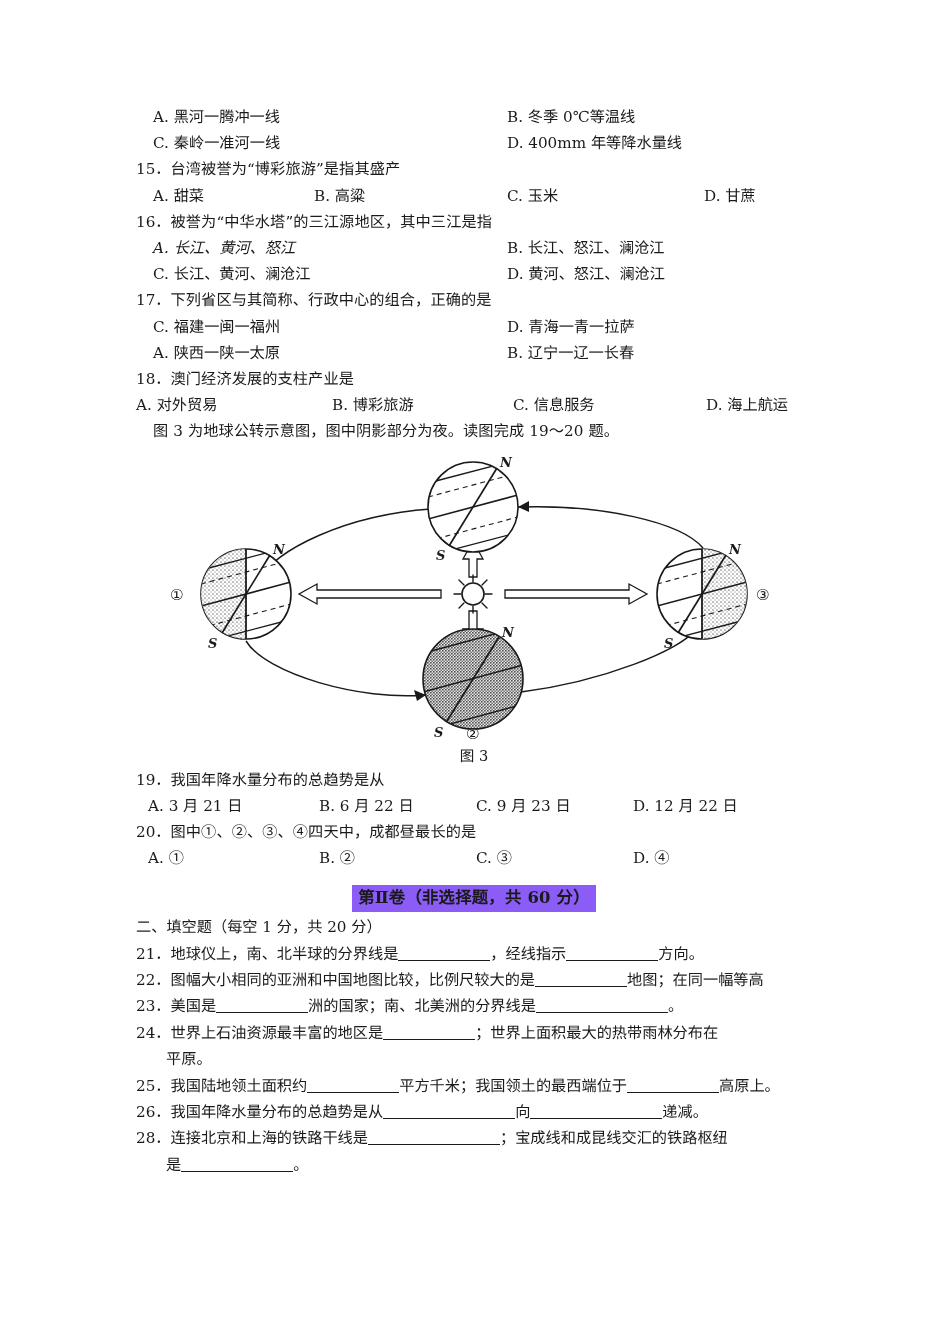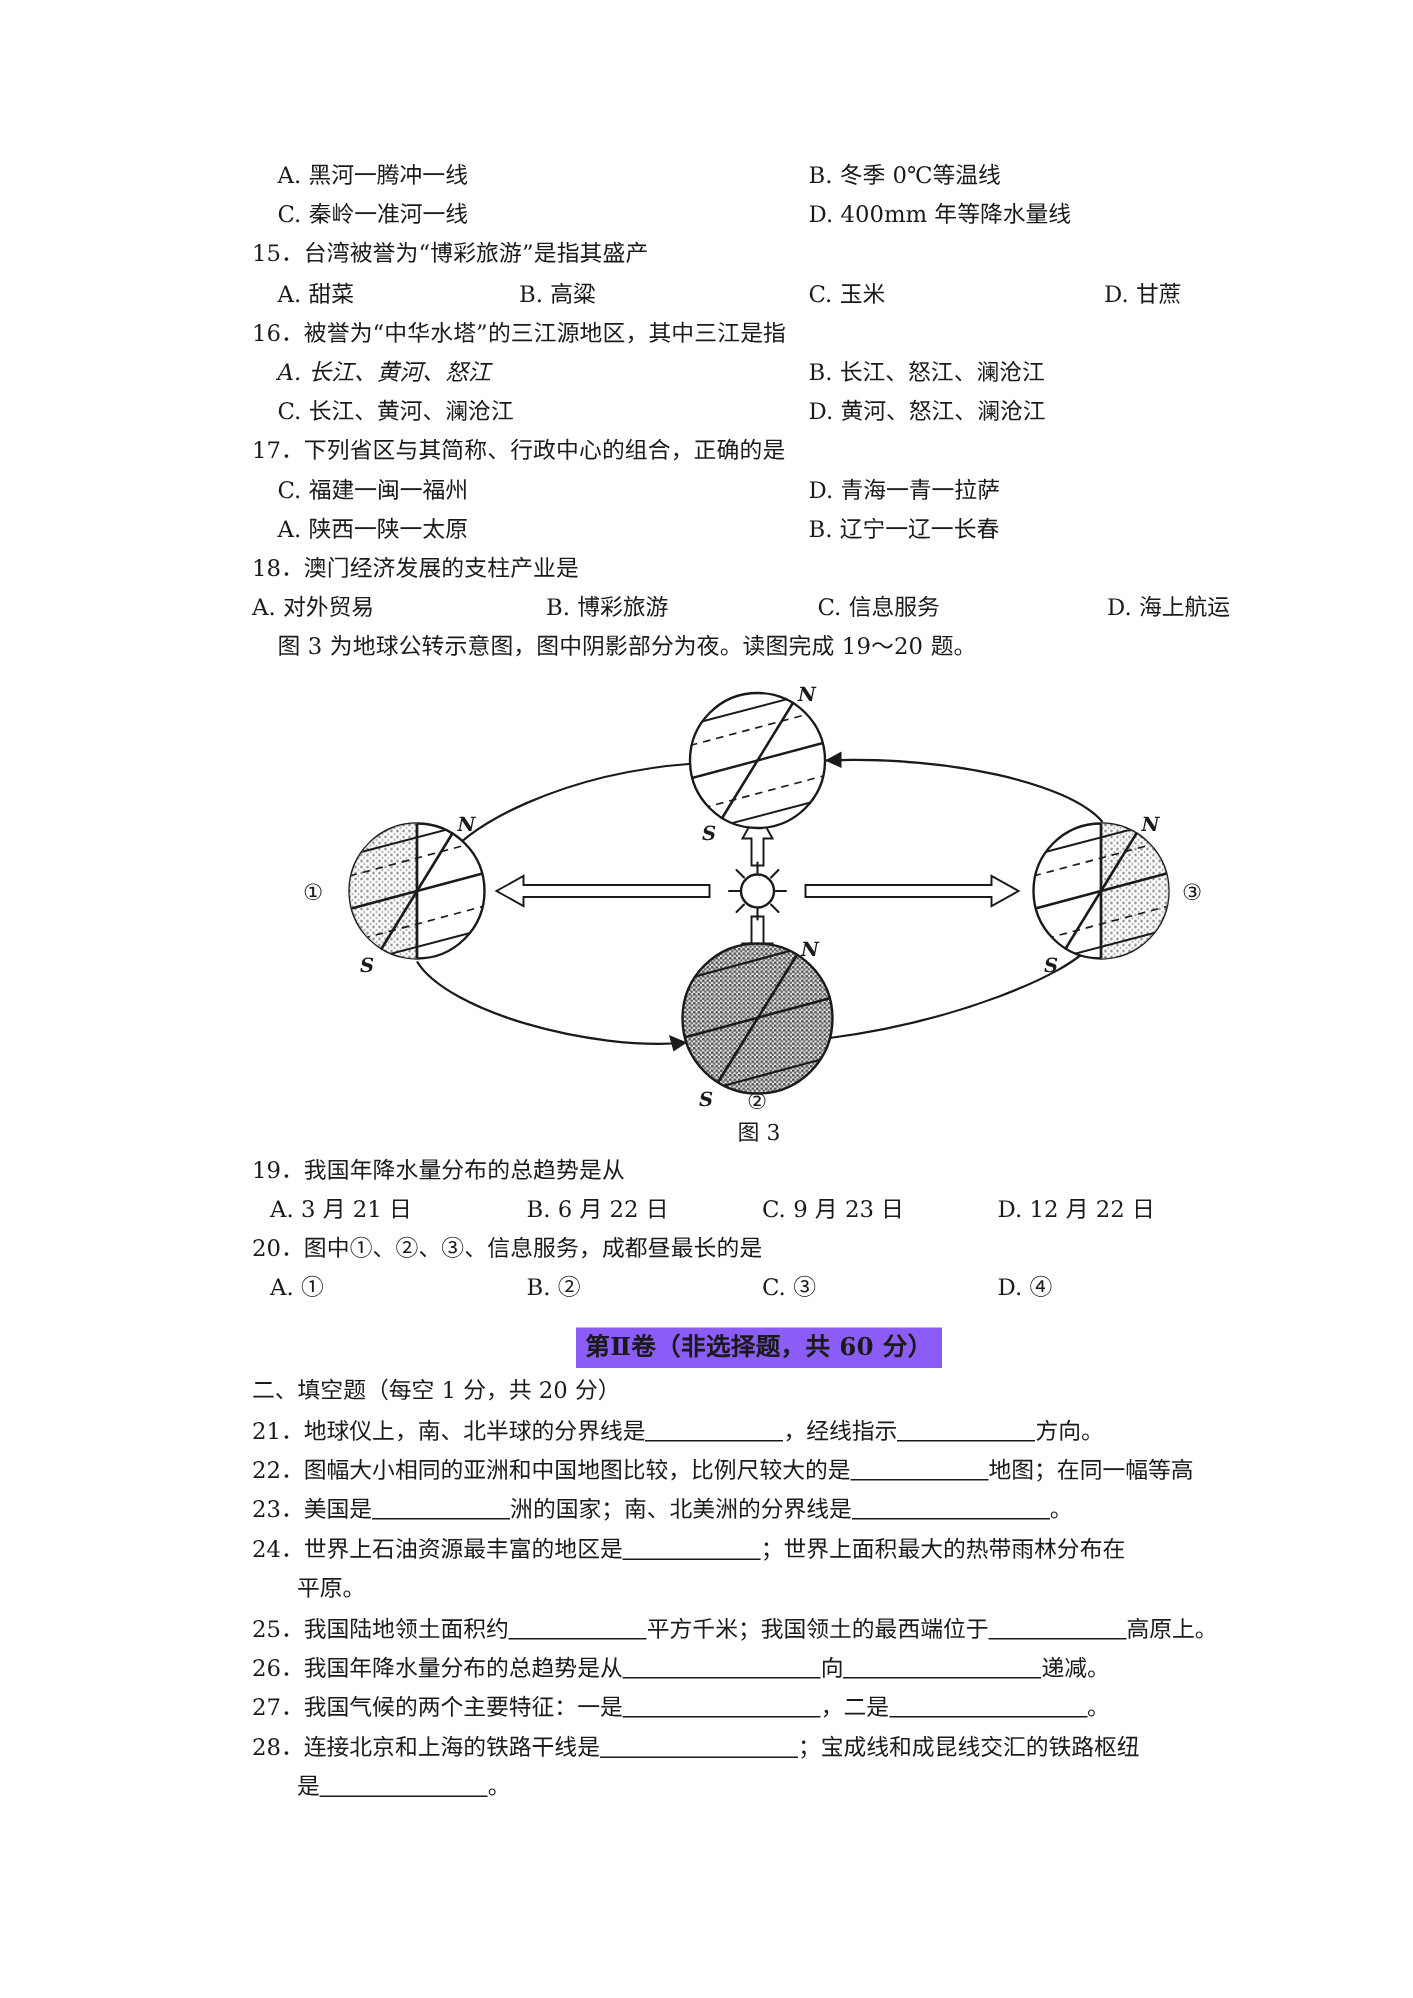--- a/index.html
+++ b/index.html
@@ -20,21 +20,20 @@
     position: absolute;
     left: 0; top: 0;
     width: 942px;
     height: 1332px;
   }
   .content {
     position: absolute;
     left: 136px;
     top: 104px;
     width: 676px;
-    margin-left: 32px;
   }
 
   
   .qline {
     font-size: 15.2px;
     line-height: 26.2px;
     white-space: nowrap;
     letter-spacing: 0.1px;
   }
   .qstem { margin-left: 0; }
@@ -312,21 +311,21 @@
   <div class="figure-caption">图 3</div>
 
   <div class="qline qstem"><span class="latin num">19．</span><span>我国年降水量分布的总趋势是从</span></div>
   <div class="optrow">
     <span class="opt" style="left:12px;"><span class="latin">A.</span>&nbsp;<span class="latin">3 月 21 日</span></span>
     <span class="opt" style="left:183px;"><span class="latin">B.</span>&nbsp;<span class="latin">6 月 22 日</span></span>
     <span class="opt" style="left:340px;"><span class="latin">C.</span>&nbsp;<span class="latin">9 月 23 日</span></span>
     <span class="opt" style="left:497px;"><span class="latin">D.</span>&nbsp;<span class="latin">12 月 22 日</span></span>
   </div>
 
-  <div class="qline qstem"><span class="latin num">20．</span><span>图中①、②、③、信息服务，成都昼最长的是</span></div>
+  <div class="qline qstem"><span class="latin num">20．</span><span>图中①、②、③、④四天中，成都昼最长的是</span></div>
   <div class="optrow">
     <span class="opt" style="left:12px;"><span class="latin">A.</span>&nbsp;<span>①</span></span>
     <span class="opt" style="left:183px;"><span class="latin">B.</span>&nbsp;<span>②</span></span>
     <span class="opt" style="left:340px;"><span class="latin">C.</span>&nbsp;<span>③</span></span>
     <span class="opt" style="left:497px;"><span class="latin">D.</span>&nbsp;<span>④</span></span>
   </div>
 
   <div class="banner-row">
     <span class="banner">第Ⅱ卷（非选择题，共 60 分）</span>
   </div>
@@ -353,23 +352,20 @@
   </div>
 
   <div class="fill">
     <span class="latin num">25．</span><span>我国陆地领土面积约</span><span class="blank b-md"></span><span>平方千米；我国领土的最西端位于</span><span class="blank b-md"></span><span>高原上。</span>
   </div>
 
   <div class="fill">
     <span class="latin num">26．</span><span>我国年降水量分布的总趋势是从</span><span class="blank b-xl"></span><span>向</span><span class="blank b-xl"></span><span>递减。</span>
   </div>
 
-  <div class="fill">
-    <span class="latin num">27．</span><span>我国气候的两个主要特征：一是</span><span class="blank b-xl"></span><span>，二是</span><span class="blank b-xl"></span><span>。</span>
-  </div>
 
   <div class="fill">
     <span class="latin num">28．</span><span>连接北京和上海的铁路干线是</span><span class="blank b-xl"></span><span>；宝成线和成昆线交汇的铁路枢纽</span>
   </div>
   <div class="fill fill-cont">
     <span>是</span><span class="blank b-lg"></span><span>。</span>
   </div>
 
 </div>
 </div>

